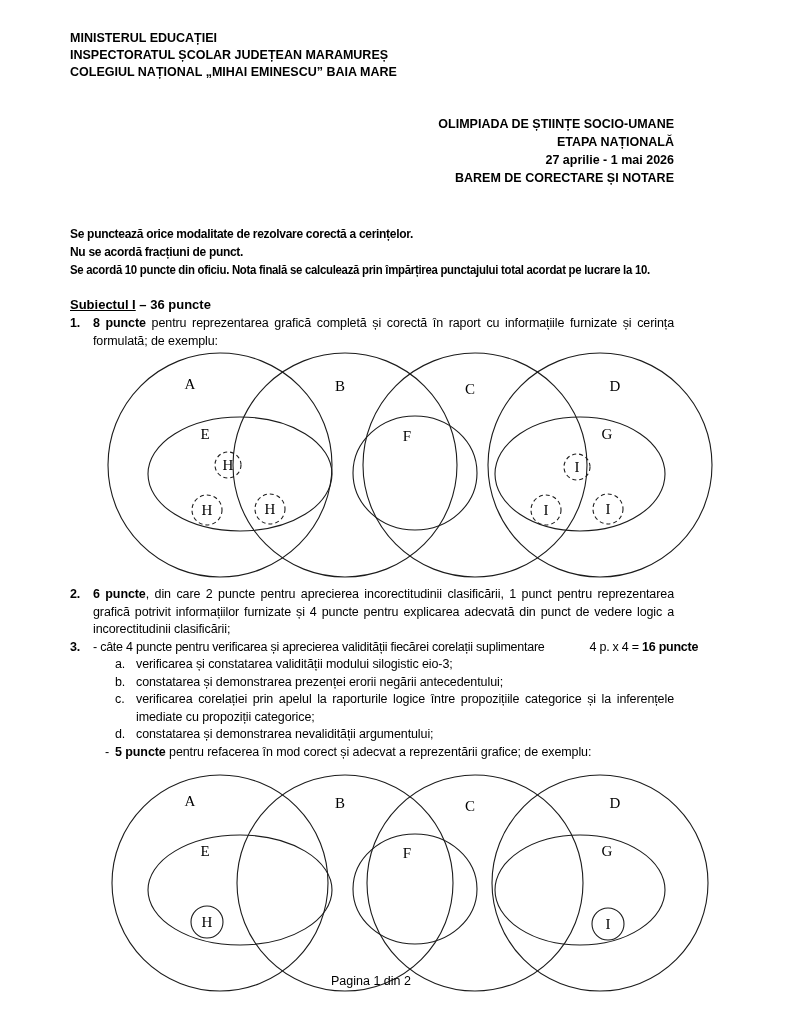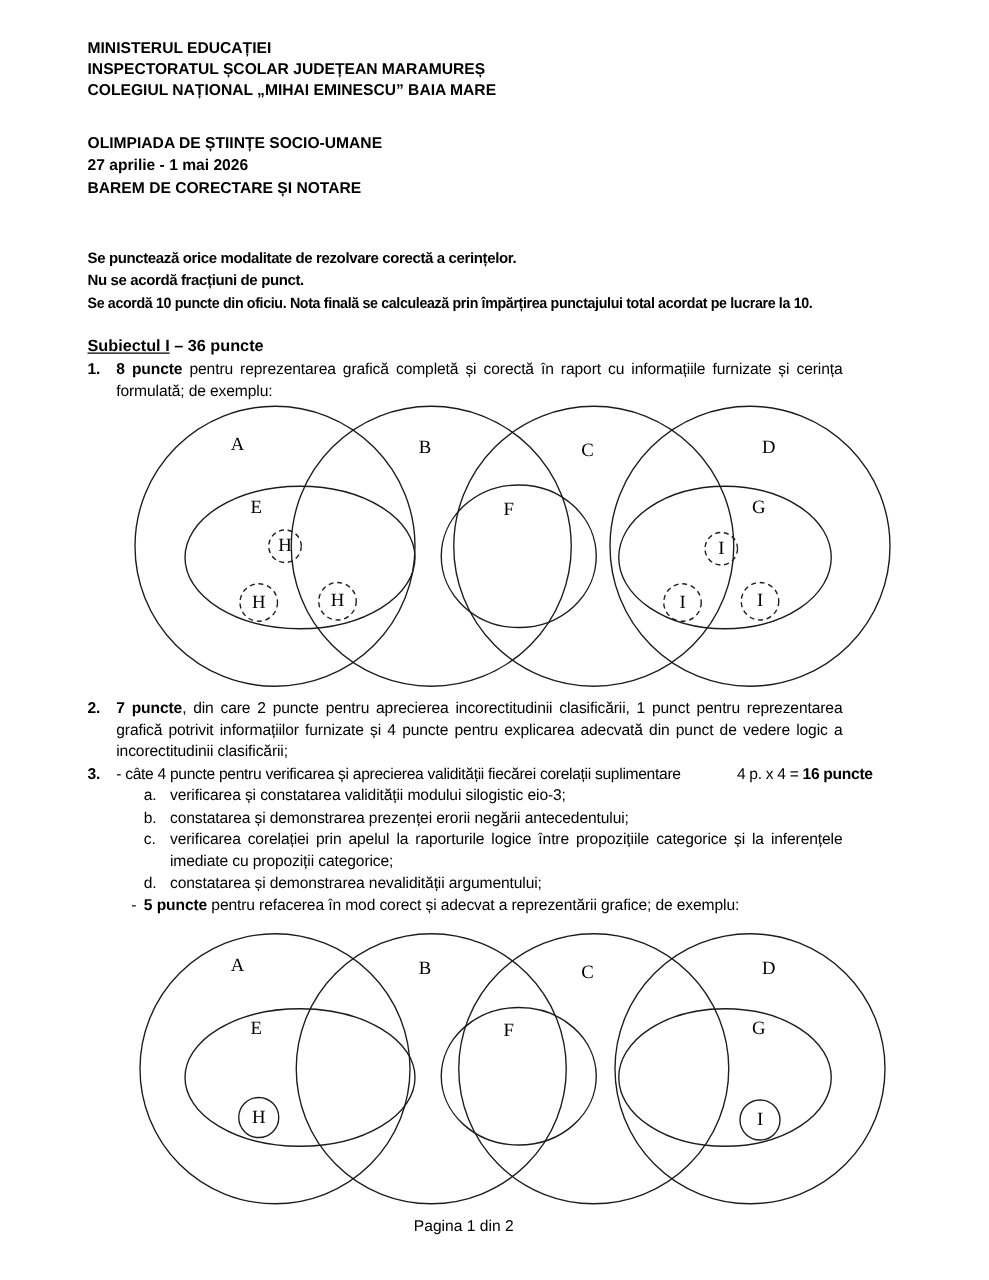--- a/index.html
+++ b/index.html
@@ -3,21 +3,21 @@
 <meta charset="utf-8">
 <style>
   * { margin:0; padding:0; box-sizing:border-box; }
   html,body { background:#ffffff; }
   .page { width:740px; height:1024px; background:#fff; color:#000;
           font-family:"Liberation Sans", sans-serif; position:relative; overflow:hidden; }
   .content { padding:30px 66px 0 70px; }
 
   .org-header p { font-size:12.5px; font-weight:700; line-height:17px; }
 
-  .doc-title { margin-top:24px; text-align:left; }
+  .doc-title { margin-top:34px; text-align:right; }
   .doc-title p { font-size:12.5px; font-weight:700; line-height:18px; }
 
   .intro { margin-top:38px; }
   .intro p { font-size:12px; font-weight:700; line-height:18px; letter-spacing:-0.3px; white-space:nowrap; }
   .intro p.squeeze { transform:scaleX(0.95); transform-origin:left center; }
 
   .section-heading { margin-top:17px; font-size:13px; font-weight:700; line-height:18px; }
   .section-heading .u { text-decoration:underline; }
 
   .item { display:flex; font-size:12.5px; line-height:17.5px; letter-spacing:-0.1px; }
@@ -55,20 +55,21 @@
   <div class="content">
 
     <div class="org-header">
       <p>MINISTERUL EDUCAȚIEI</p>
       <p>INSPECTORATUL ȘCOLAR JUDEȚEAN MARAMUREȘ</p>
       <p>COLEGIUL NAȚIONAL „MIHAI EMINESCU” BAIA MARE</p>
     </div>
 
     <div class="doc-title">
       <p>OLIMPIADA DE ȘTIINȚE SOCIO-UMANE</p>
+      <p>ETAPA NAȚIONALĂ</p>
       <p>27 aprilie - 1 mai 2026</p>
       <p>BAREM DE CORECTARE ȘI NOTARE</p>
     </div>
 
     <div class="intro">
       <p>Se punctează orice modalitate de rezolvare corectă a cerințelor.</p>
       <p>Nu se acordă fracțiuni de punct.</p>
       <p class="squeeze">Se acordă 10 puncte din oficiu. Nota finală se calculează prin împărțirea punctajului total acordat pe lucrare la 10.</p>
     </div>
 
@@ -111,21 +112,21 @@
           <text x="180" y="158">H</text>
           <text x="487" y="116">I</text>
           <text x="456" y="159">I</text>
           <text x="518" y="158">I</text>
         </g>
       </svg>
     </div>
 
     <div class="item item2">
       <span class="num">2.</span>
-      <div class="ibody"><b>7 puncte</b><span>, din care 2 puncte pentru aprecierea incorectitudinii clasificării, 1 punct pentru reprezentarea grafică potrivit informațiilor furnizate și 4 puncte pentru explicarea adecvată din punct de vedere logic a incorectitudinii clasificării;</span></div>
+      <div class="ibody"><b>6 puncte</b><span>, din care 2 puncte pentru aprecierea incorectitudinii clasificării, 1 punct pentru reprezentarea grafică potrivit informațiilor furnizate și 4 puncte pentru explicarea adecvată din punct de vedere logic a incorectitudinii clasificării;</span></div>
     </div>
 
     <div class="item">
       <span class="num">3.</span>
       <div class="ibody row3">
         <span>- câte 4 puncte pentru verificarea și aprecierea validității fiecărei corelații suplimentare</span>
         <span class="calc"><span>4 p. x 4 = </span><b>16 puncte</b></span>
       </div>
     </div>
 

